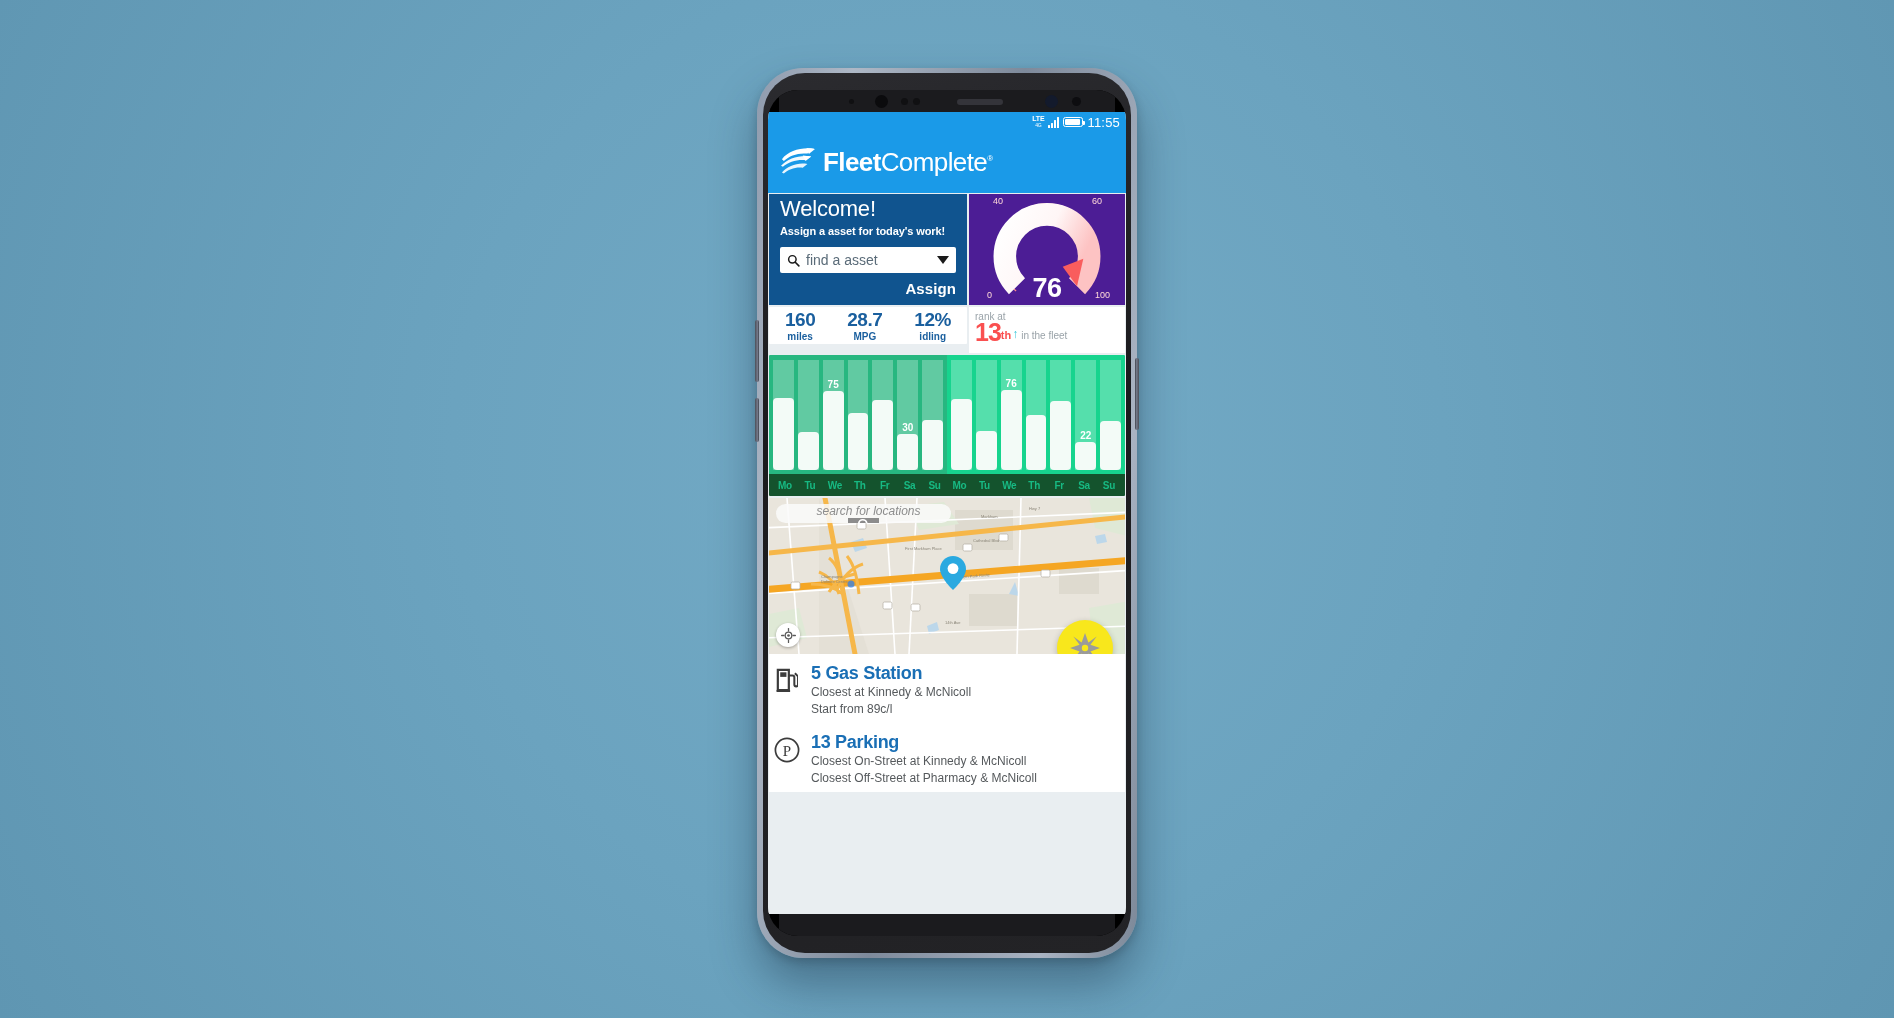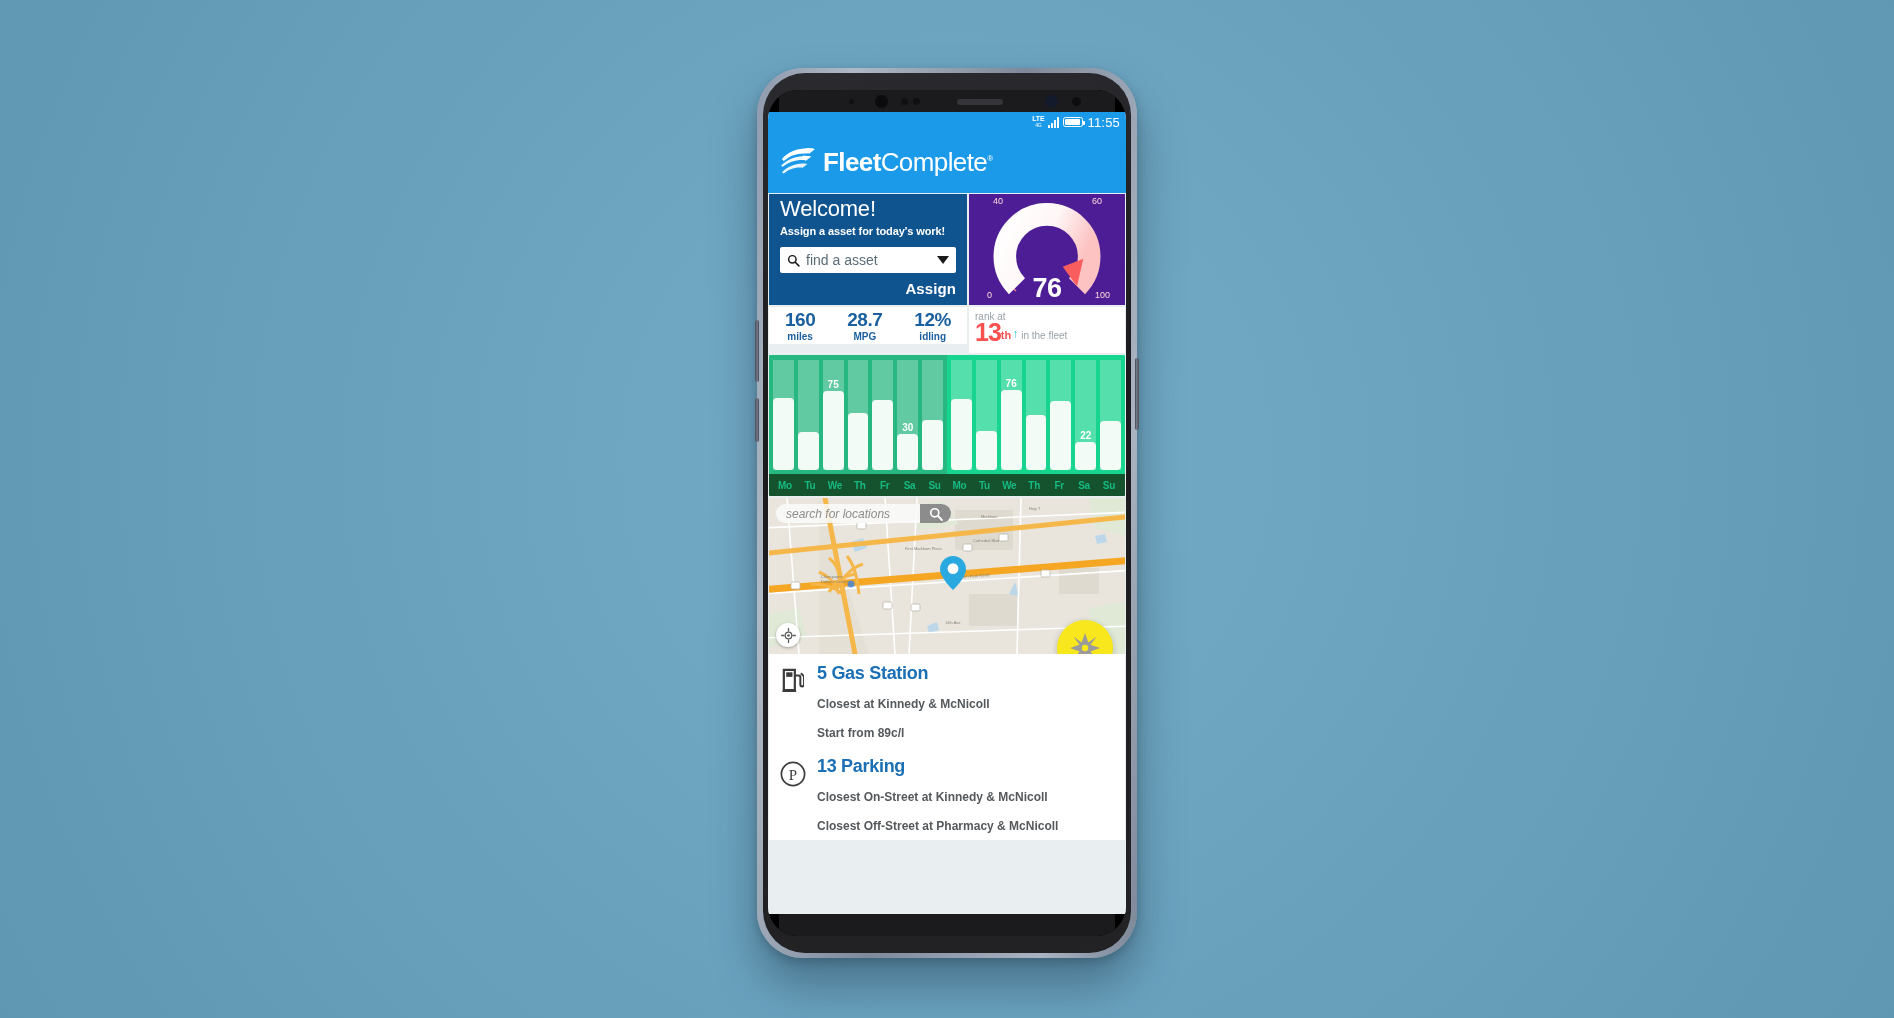--- a/index.html
+++ b/index.html
@@ -198,43 +198,43 @@
   .chart-days span{
     flex:1;text-align:center;color:#17b983;font-size:10px;font-weight:bold;letter-spacing:-.3px;
   }
 
   
   .map-card{margin:2px 1px 0 1px;background:#e8e5de;position:relative;height:156px;overflow:hidden;}
   .map-svg{position:absolute;inset:0;width:100%;height:100%;}
   .map-search{
     position:absolute;left:7px;top:6px;width:175px;height:19px;
     background:rgba(250,250,250,.86);border-radius:12px;
-    display:flex;align-items:center;box-sizing:border-box;overflow:hidden;
+    display:flex;align-items:center;box-sizing:border-box;overflow:hidden;flex-direction:column;
   }
   .map-search .ph{flex:1;padding-left:10px;color:#8d8d8d;font-size:12px;font-style:italic;}
   .ms-btn{width:31px;height:23px;background:#8c8c8c;display:flex;align-items:center;justify-content:center;}
   .locate{
     position:absolute;left:7px;bottom:7px;width:24px;height:24px;border-radius:50%;
     background:#fff;display:flex;align-items:center;justify-content:center;
     box-shadow:0 1px 3px rgba(0,0,0,.3);
   }
   .fab{
     position:absolute;right:12px;bottom:-22px;width:56px;height:56px;border-radius:50%;
     background:#f8e71c;display:flex;align-items:center;justify-content:center;
     box-shadow:0 2px 6px rgba(0,0,0,.22);z-index:4;
   }
   .pin{position:absolute;left:171px;top:58px;}
 
   
   .list{background:#fff;margin:0 1px;position:relative;}
-  .li{display:flex;padding:9px 10px 6px 10px;box-sizing:border-box;gap:10px;align-items:flex-start;}
+  .li{display:flex;padding:9px 10px 6px 4px;box-sizing:border-box;gap:10px;align-items:flex-start;}
   .li-icon{width:28px;flex:none;display:flex;justify-content:center;padding-top:5px;}
   .li-body{flex:1;min-width:0;}
   .li-title{color:#1a6fb5;font-size:18px;font-weight:bold;letter-spacing:-.3px;line-height:20px;}
-  .li-sub{color:#55595c;font-size:12px;line-height:15px;margin-top:14px;font-weight:bold;}
+  .li-sub{color:#55595c;font-size:12px;line-height:15px;margin-top:2px;}
 </style>
 </head>
 <body>
 
 <div class="bg-grad"></div>
 
 <div class="phone">
   <div class="phone-metal"></div>
   <div class="phone-body"></div>
 

